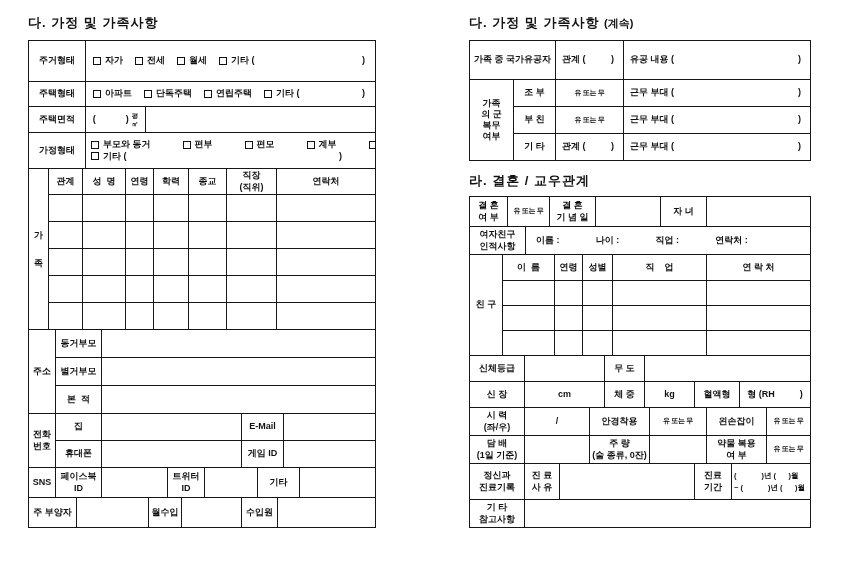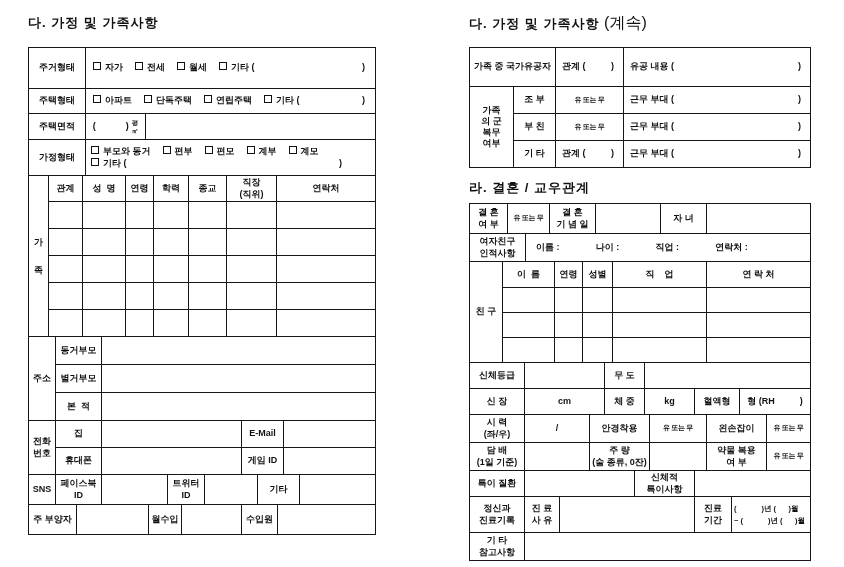--- a/index.html
+++ b/index.html
@@ -1,31 +1,31 @@
 <!DOCTYPE html>
 <html><head>
 <meta charset="utf-8">
 <style>
   * { margin:0; padding:0; box-sizing:border-box; }
   html,body { background:#ffffff; }
   body { font-family:"Liberation Sans","DejaVu Sans",sans-serif; color:#111; }
   .canvas { position:relative; width:844px; height:567px; background:#ffffff; overflow:hidden; }
   .page { position:absolute; }
-  .ttl { font-size:13px; font-weight:bold; letter-spacing:1px; height:20px; line-height:20px; margin-bottom:14px; white-space:nowrap; }
-  .ttl-suffix { font-size:16px; font-weight:normal; letter-spacing:0; }
+  .ttl { font-size:13px; font-weight:bold; letter-spacing:1px; height:20px; line-height:20px; margin-bottom:7px; white-space:nowrap; }
+  .ttl-suffix { font-size:11px; font-weight:bold; letter-spacing:0; }
   .mid-ttl { margin-top:10px; margin-bottom:6px; }
   table { border-collapse:collapse; table-layout:fixed; width:100%; margin-top:-1px; }
   table:first-of-type { margin-top:0; }
   td { border:1px solid #161616; font-size:9px; font-weight:bold; text-align:center; vertical-align:middle; padding:0 2px; line-height:1.25; overflow:hidden; }
   .pre  { white-space:pre-line; }
   .pres { white-space:pre; }
   .sm { font-size:7px; letter-spacing:-0.3px; }
   .fx { display:flex; align-items:center; text-align:left; padding:0 4px; }
   .opts { display:flex; align-items:center; text-align:left; padding:0 5px; }
-  .opt { display:inline-flex; margin-right:12px; white-space:nowrap; }
+  .opt { display:inline-flex; align-items:center; margin-right:12px; white-space:nowrap; }
   .cb { width:8px; height:8px; border:1px solid #111; background:#fff; display:inline-block; margin-right:4px; flex:none; }
   .endp { margin-left:auto; padding-right:3px; }
   .unit-stack { display:inline-flex; flex-direction:column; font-size:6.5px; line-height:1.15; font-weight:bold; }
   .spread { display:flex; justify-content:space-between; align-items:center; padding:0 14px 0 8px; }
   .period { font-size:7.5px; text-align:left; line-height:1.5; }
 </style>
 </head>
 <body>
 
 <div class="canvas">
@@ -97,21 +97,21 @@
                   <span>평</span>
                   <span>㎡</span>
                 </span>
           </div>
         </td>
         <td></td>
       </tr>
       <tr style="height:36px">
         <td>가정형태</td>
         <td colspan="2" style="padding:3px 0;">
-          <div class="opts" style="margin-bottom:0;">
+          <div class="opts" style="margin-bottom:0;gap:20px;">
             <span class="opt">
                   <span class="cb"></span>
                   <span>부모와 동거</span>
                 </span>
             <span class="opt">
                   <span class="cb"></span>
                   <span>편부</span>
                 </span>
             <span class="opt">
                   <span class="cb"></span>
@@ -531,37 +531,20 @@
         <td class="pre">주 량
 (술 종류, 0잔)</td>
         <td></td>
         <td class="pre">약물 복용
 여 부</td>
         <td class="sm">유 또는 무</td>
       </tr>
     </tbody>
       </table>
 
-    <table>
-      <colgroup>
-          <col style="width:55px">
-          <col style="width:110px">
-          <col style="width:60px">
-          <col>
-        </colgroup>
-      <tbody>
-          <tr style="height:26px">
-        <td>특이 질환</td>
-        <td></td>
-        <td class="pre">신체적
-특이사항</td>
-        <td></td>
-      </tr>
-    </tbody>
-      </table>
 
     <table>
       <colgroup>
           <col style="width:55px">
           <col style="width:35px">
           <col style="width:135px">
           <col style="width:37px">
           <col>
         </colgroup>
       <tbody>

